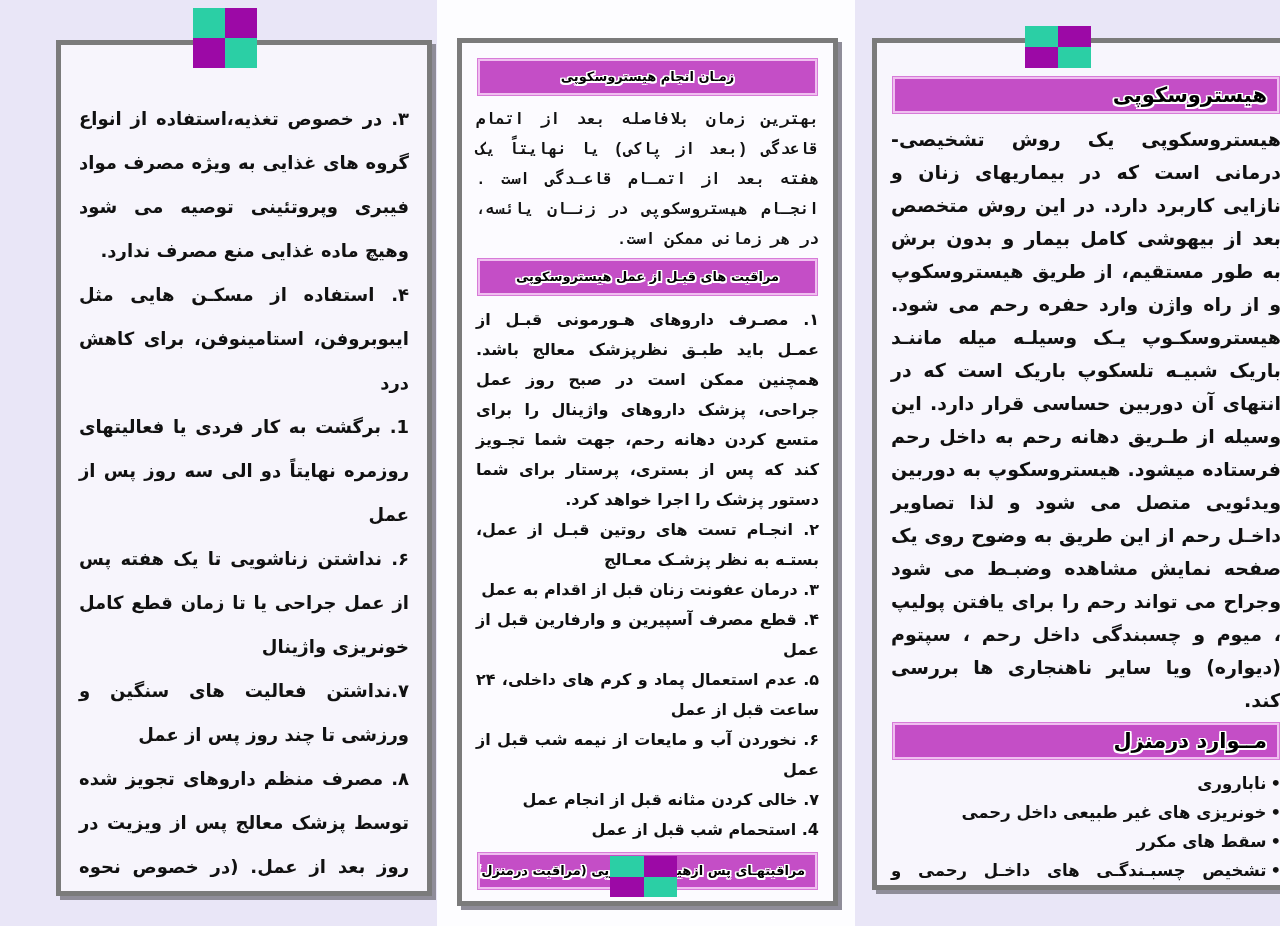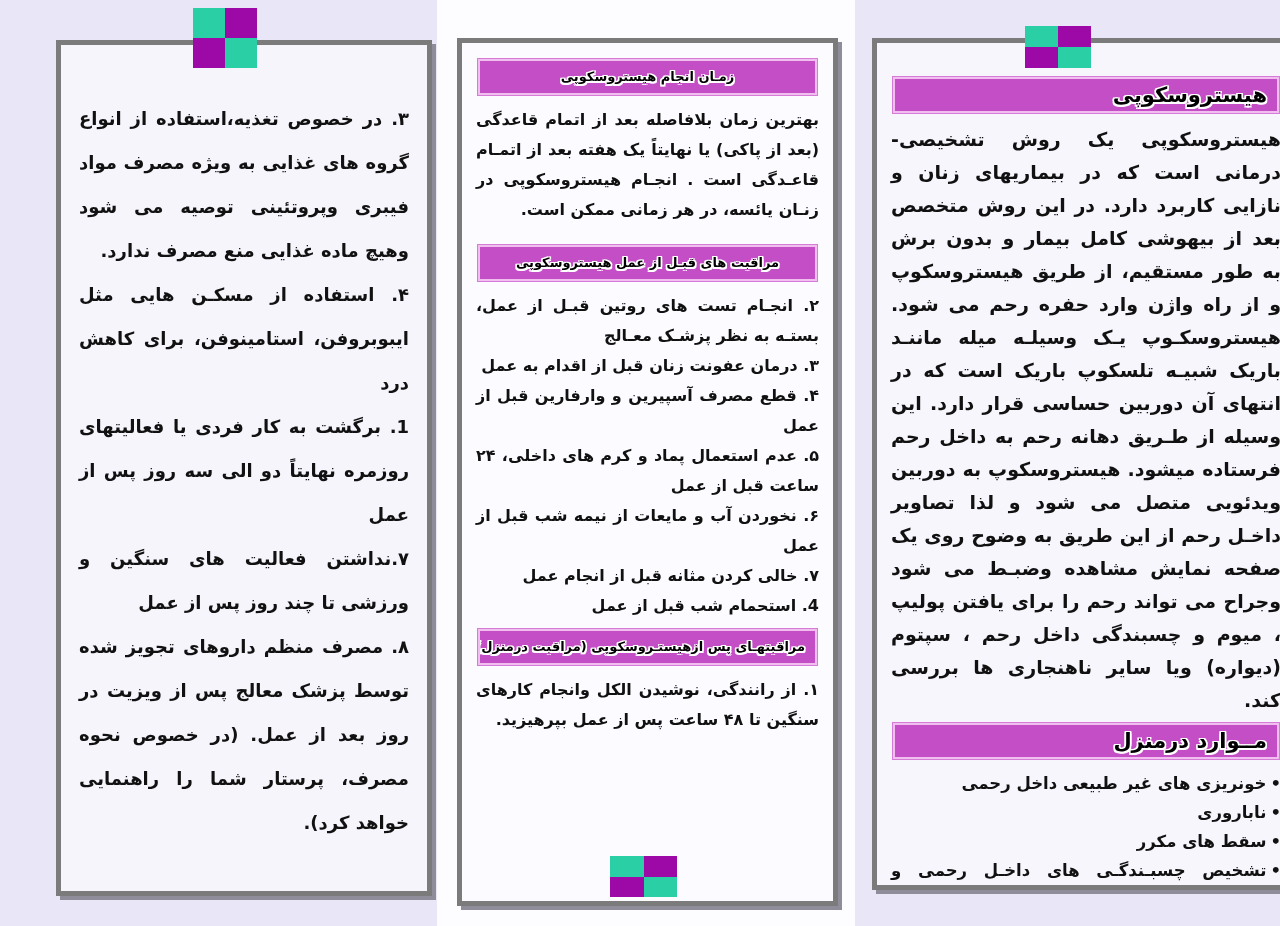--- a/index.html
+++ b/index.html
@@ -47,21 +47,21 @@
   .hdr.center { text-align:center; font-size:13px; }
   .hdr.right  { text-align:right; }
 
   .panel-left p {
     font-size:18px; line-height:44px; text-align:justify;
   }
   .panel-middle .body-par,
   .panel-middle .num-item {
     font-size:16px; line-height:30px; text-align:justify;
   }
-  .panel-middle .body-par { margin-bottom:20px; }
+  .panel-middle .body-par { margin-bottom:4px;font-family:Liberation Mono, monospace; }
   .panel-right .body-par {
     font-size:19px; line-height:33px; text-align:justify; margin-bottom:6px;
   }
   .bullet-item {
     font-size:16.5px; line-height:29px; text-align:justify;
   }
   .blt { margin-left:4px; }
 
   .checker {
     position:absolute; display:grid;
@@ -76,50 +76,52 @@
 </style>
 </head>
 <body>
 
 <div class="mid-strip"></div>
 
 <section class="panel panel-left">
   <p>۳. در خصوص تغذیه،استفاده از انواع گروه های غذایی به ویژه مصرف مواد فیبری وپروتئینی توصیه می شود وهیچ ماده غذایی منع مصرف ندارد.</p>
   <p>۴. استفاده از مسکـن هایی مثل ایبوبروفن، استامینوفن، برای کاهش درد</p>
   <p>1. برگشت به کار فردی یا فعالیتهای روزمره نهایتاً دو الی سه روز پس از عمل</p>
+  <p>۶. نداشتن زناشویی تا یک هفته پس از عمل جراحی یا تا زمان قطع کامل خونریزی واژینال</p>
   <p>۷.نداشتن فعالیت های سنگین و ورزشی تا چند روز پس از عمل</p>
   <p>۸. مصرف منظم داروهای تجویز شده توسط پزشک معالج پس از ویزیت در روز بعد از عمل. (در خصوص نحوه مصرف، پرستار شما را راهنمایی خواهد کرد).</p>
 
 </section>
 
 <section class="panel panel-middle">
   <div class="hdr center">زمـان انجام هیستروسکوپی</div>
   <p class="body-par">بهترین زمان بلافاصله بعد از اتمام قاعدگی (بعد از پاکی) یا نهایتاً یک هفته بعد از اتمـام قاعـدگی است . انجـام هیستروسکوپی در زنـان یائسه، در هر زمانی ممکن است.</p>
 
   <div class="hdr center">مراقبت های قبـل از عمل هیستروسکوپی</div>
+  <p class="num-item">۱. مصـرف داروهای هـورمونی قبـل از عمـل باید طبـق نظرپزشک معالج باشد. همچنین ممکن است در صبح روز عمل جراحی، پزشک داروهای واژینال را برای متسع کردن دهانه رحم، جهت شما تجـویز کند که پس از بستری، پرستار برای شما دستور پزشک را اجرا خواهد کرد.</p>
   <p class="num-item">۲. انجـام تست های روتین قبـل از عمل، بستـه به نظر پزشـک معـالج</p>
   <p class="num-item">۳. درمان عفونت زنان قبل از اقدام به عمل</p>
   <p class="num-item">۴. قطع مصرف آسپیرین و وارفارین قبل از عمل</p>
   <p class="num-item">۵. عدم استعمال پماد و کرم های داخلی، ۲۴ ساعت قبل از عمل</p>
   <p class="num-item">۶. نخوردن آب و مایعات از نیمه شب قبل از عمل</p>
   <p class="num-item">۷.  خالی کردن مثانه قبل از انجام عمل</p>
   <p class="num-item">4. استحمام شب قبل از عمل</p>
 
   <div class="hdr center" style="margin-top:8px;">مراقبتهـای پس ازهیستـروسکوپی (مراقبت درمنزل)</div>
   <p class="num-item">۱. از رانندگی، نوشیدن الکل وانجام کارهای سنگین تا ۴۸ ساعت پس از عمل بپرهیزید.</p>
 
 </section>
 
 <section class="panel panel-right">
   <div class="hdr right">هیستروسکوپی</div>
   <p class="body-par">هیستروسکوپی یک روش تشخیصی-درمانی است که در بیماریهای زنان و نازایی کاربرد دارد. در این روش متخصص بعد از بیهوشی کامل بیمار و بدون برش به طور مستقیم، از طریق هیستروسکوپ و از راه واژن وارد حفره رحم می شود. هیستروسکـوپ یـک وسیلـه میله ماننـد باریک شبیـه تلسکوپ باریک است که در انتهای آن  دوربین حساسی قرار دارد. این وسیله از طـریق دهانه رحم به داخل رحم فرستاده میشود. هیستروسکوپ به دوربین ویدئویی متصل می شود و لذا تصاویر داخـل رحم از این طریق به وضوح روی یک صفحه نمایش مشاهده وضبـط می شود وجراح می تواند رحم را برای یافتن پولیپ ، میوم و چسبندگی داخل رحم ، سپتوم (دیواره) ویا سایر ناهنجاری ها بررسی کند.</p>
 
   <div class="hdr right">مــوارد درمنزل</div>
+  <p class="bullet-item"><span class="blt">•</span><span>ناباروری</span></p>
   <p class="bullet-item"><span class="blt">•</span><span>خونریزی های غیر طبیعی داخل رحمی</span></p>
-  <p class="bullet-item"><span class="blt">•</span><span>ناباروری</span></p>
   <p class="bullet-item"><span class="blt">•</span><span>سقط های مکرر</span></p>
   <p class="bullet-item"><span class="blt">•</span><span>تشخیص چسبـندگـی های داخـل رحمی و بـرداشتن بافت های زخم که ممکن است به علـت عفونت ناشی از عمل جراحی قبلی باشد.</span></p>
 
 </section>
 
 <div class="checker checker-left">
   <div class="cp"></div>
     <div class="ct"></div>
     <div class="ct"></div>
     <div class="cp"></div>

